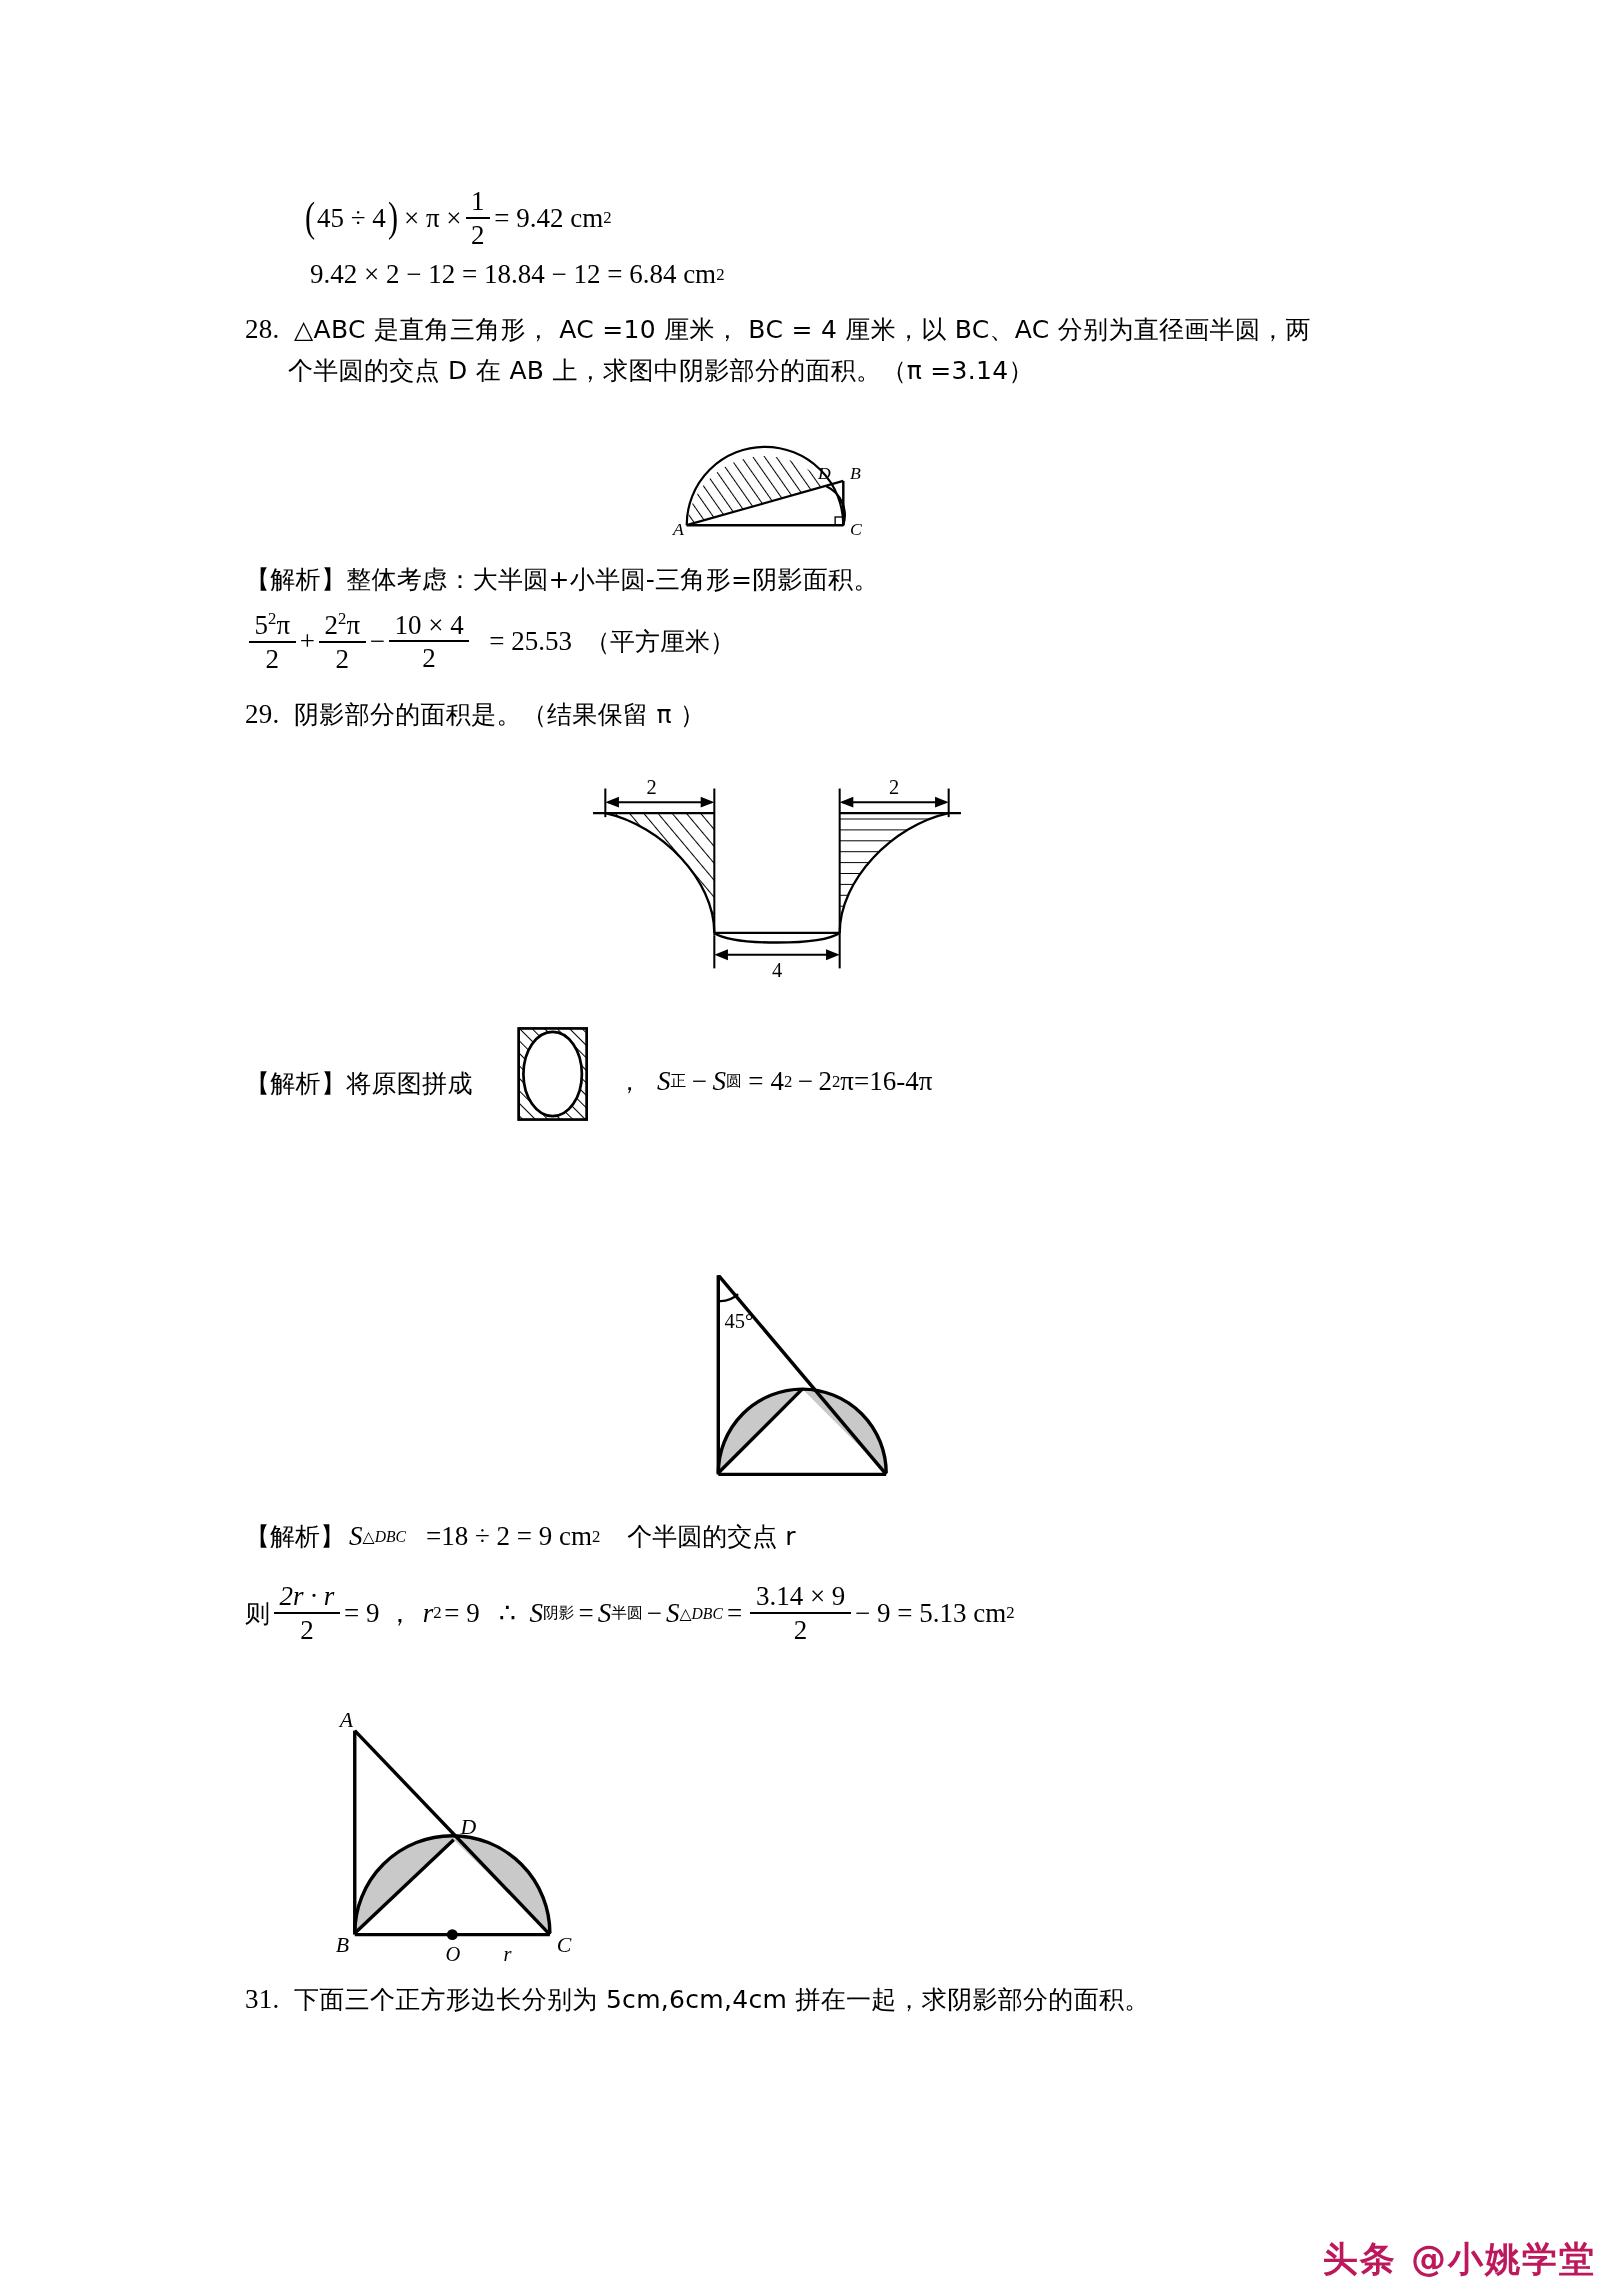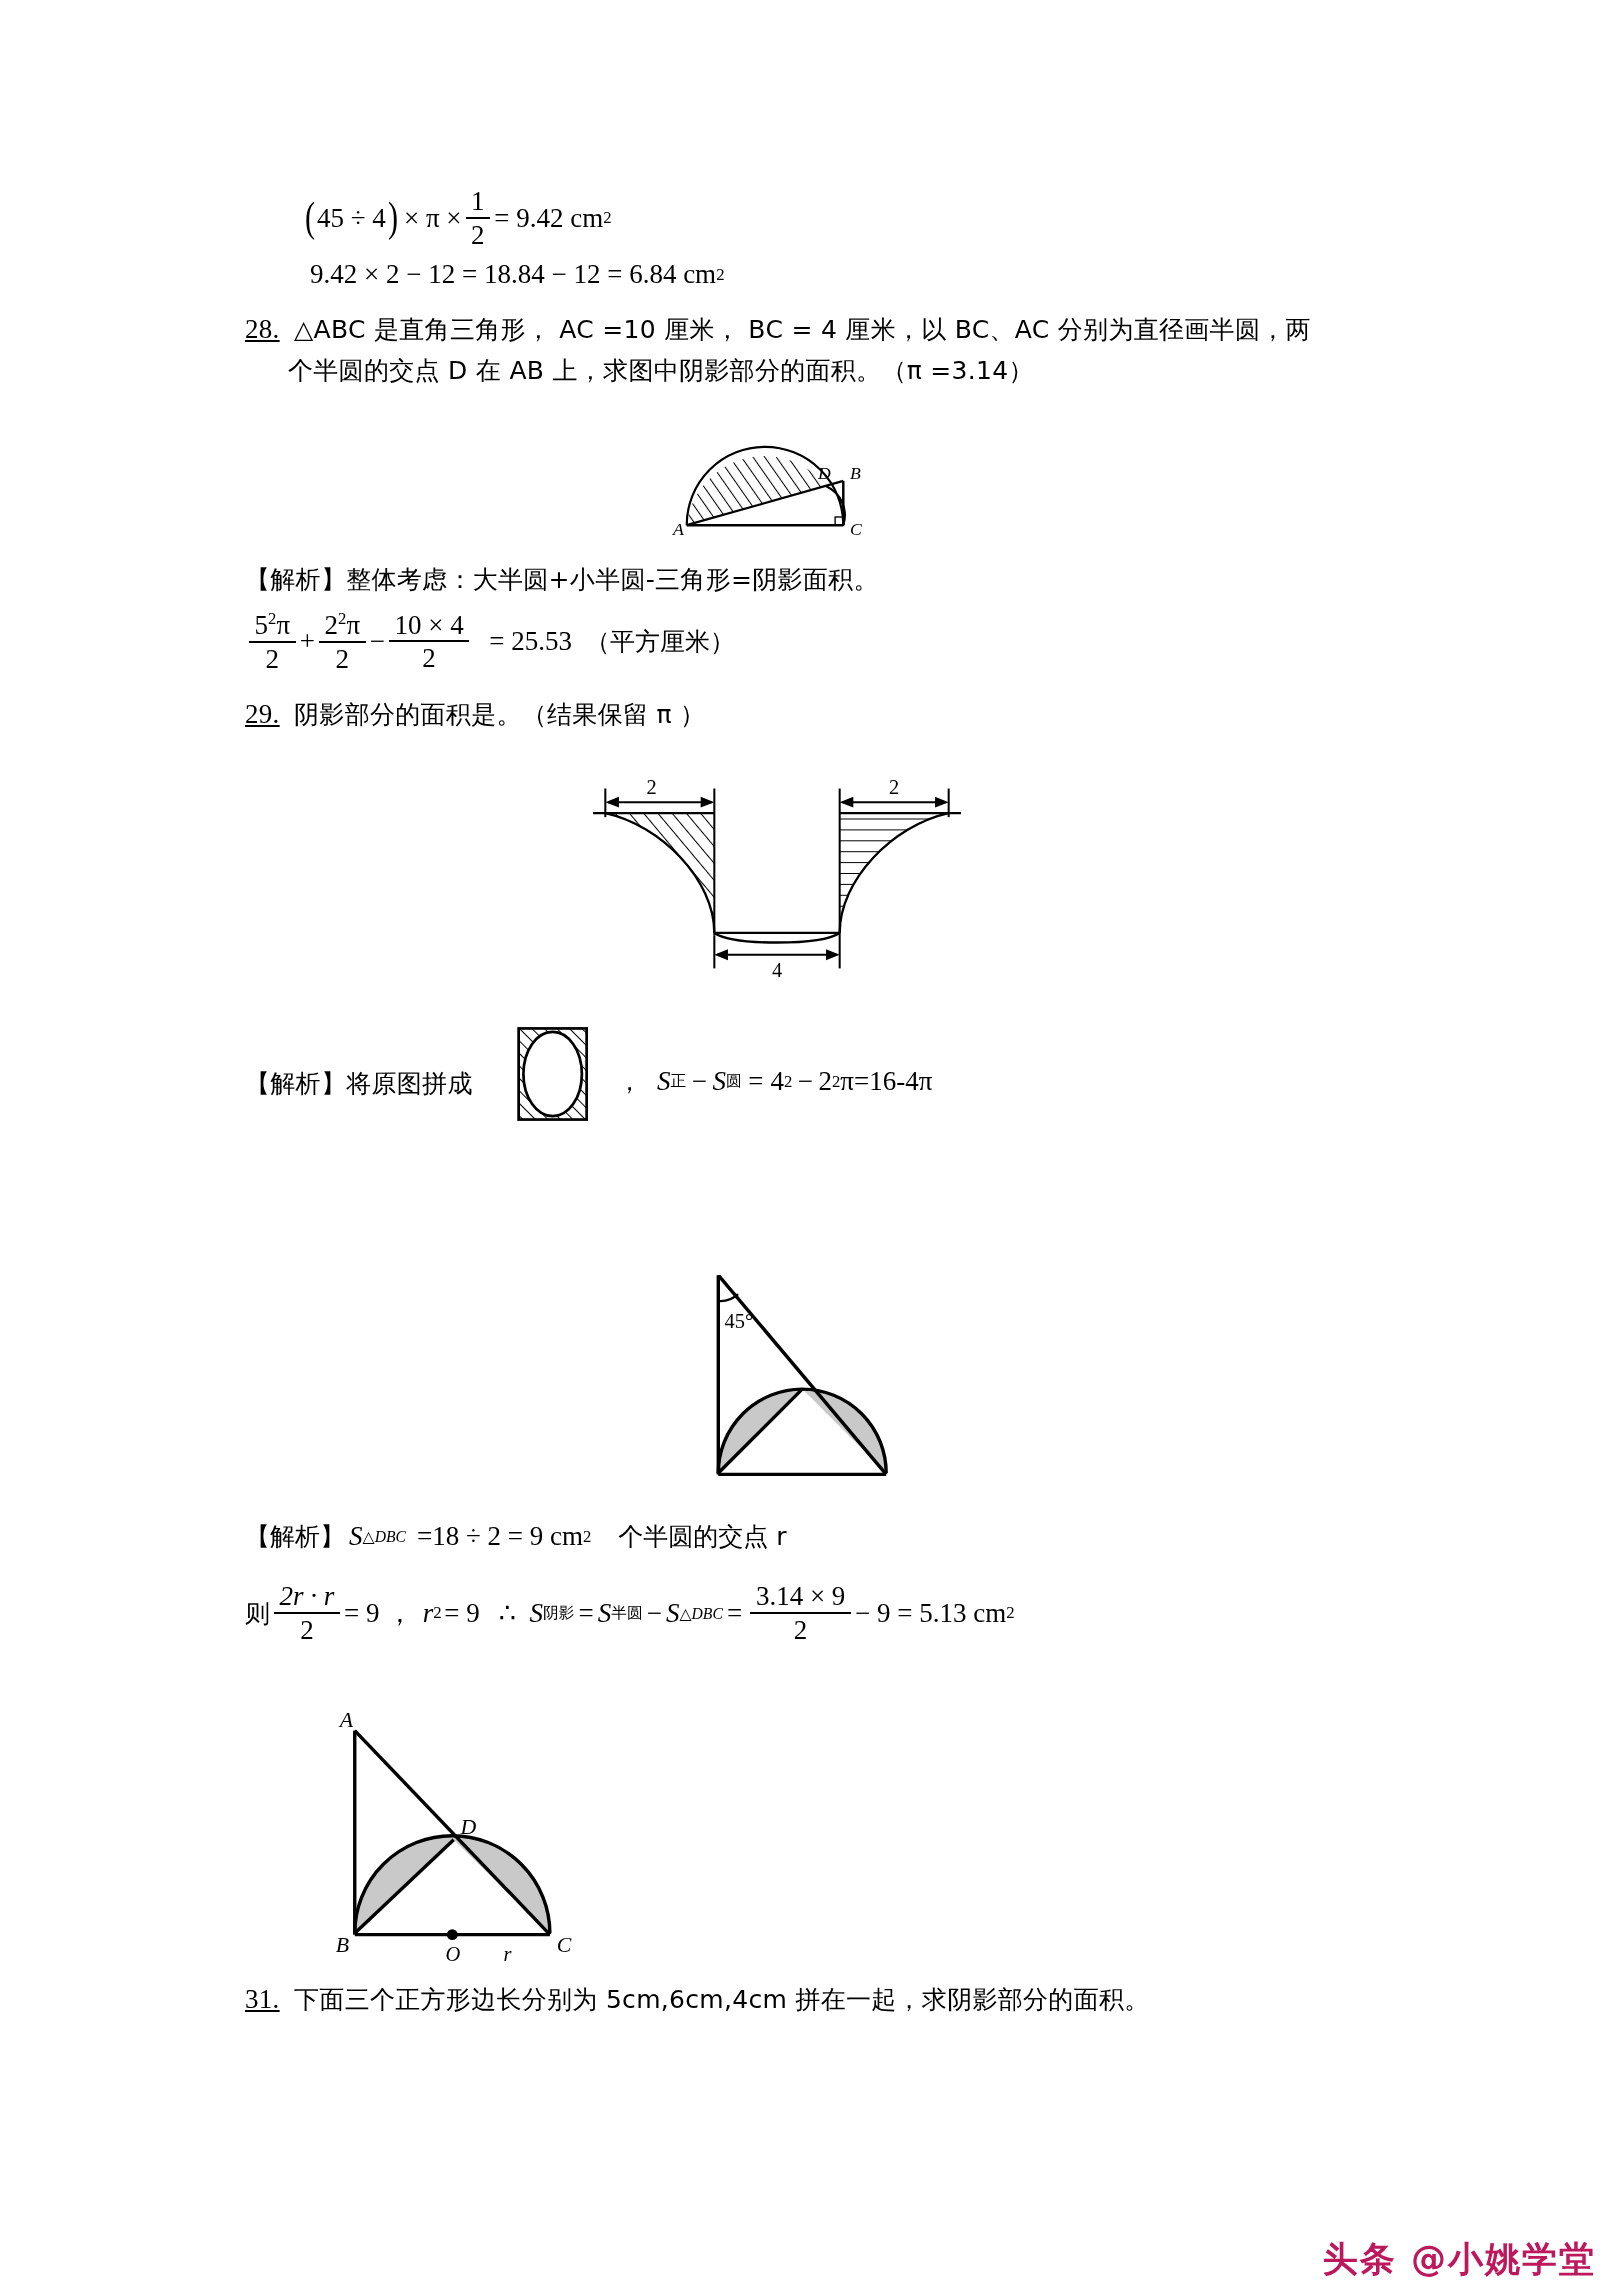--- a/index.html
+++ b/index.html
@@ -23,21 +23,20 @@
   .qline {
     position: absolute;
     font-size: 27px;
     line-height: 1.45;
     letter-spacing: 0.3px;
     white-space: nowrap;
   }
   .qnum {
     display: inline-block;
     min-width: 42px;
-    text-decoration: underline;
   }
   .italic { font-style: italic; }
   .cn { font-family: "DejaVu Sans", "Liberation Sans", sans-serif; font-size: 25px; }
 
   
   .mathrow {
     position: absolute;
     display: flex;
     align-items: center;
     font-size: 27px;
@@ -303,21 +302,21 @@
 
       <path d="M 103,38 A 38,38 0 0 0 132,28" fill="none" stroke="#000" stroke-width="3.5"></path>
       <text x="112" y="78" font-family="Liberation Serif, serif" font-size="30">45°</text>
     </svg>
   </div>
 
   <div class="mathrow" style="left:245px; top:1520px;">
     <span class="cn">【解析】</span>
     <span class="italic" style="margin-left:4.1px">S</span>
       <sub class="sb italic">△DBC</sub>
-    <span style="margin-left:11px">=18 ÷ 2 = 9 cm</span>
+    <span style="margin-left:20px">=18 ÷ 2 = 9 cm</span>
       <sup class="exp">2</sup>
     <span class="cn" style="margin-left:27px">个半圆的交点 r</span>
   </div>
 
   <div class="mathrow" style="left:245px; top:1582px;">
     <span class="cn">则</span>
     <span class="frac italic">
       <span class="num">2r · r</span>
       <span class="den" style="font-style:normal">2</span>
     </span>

